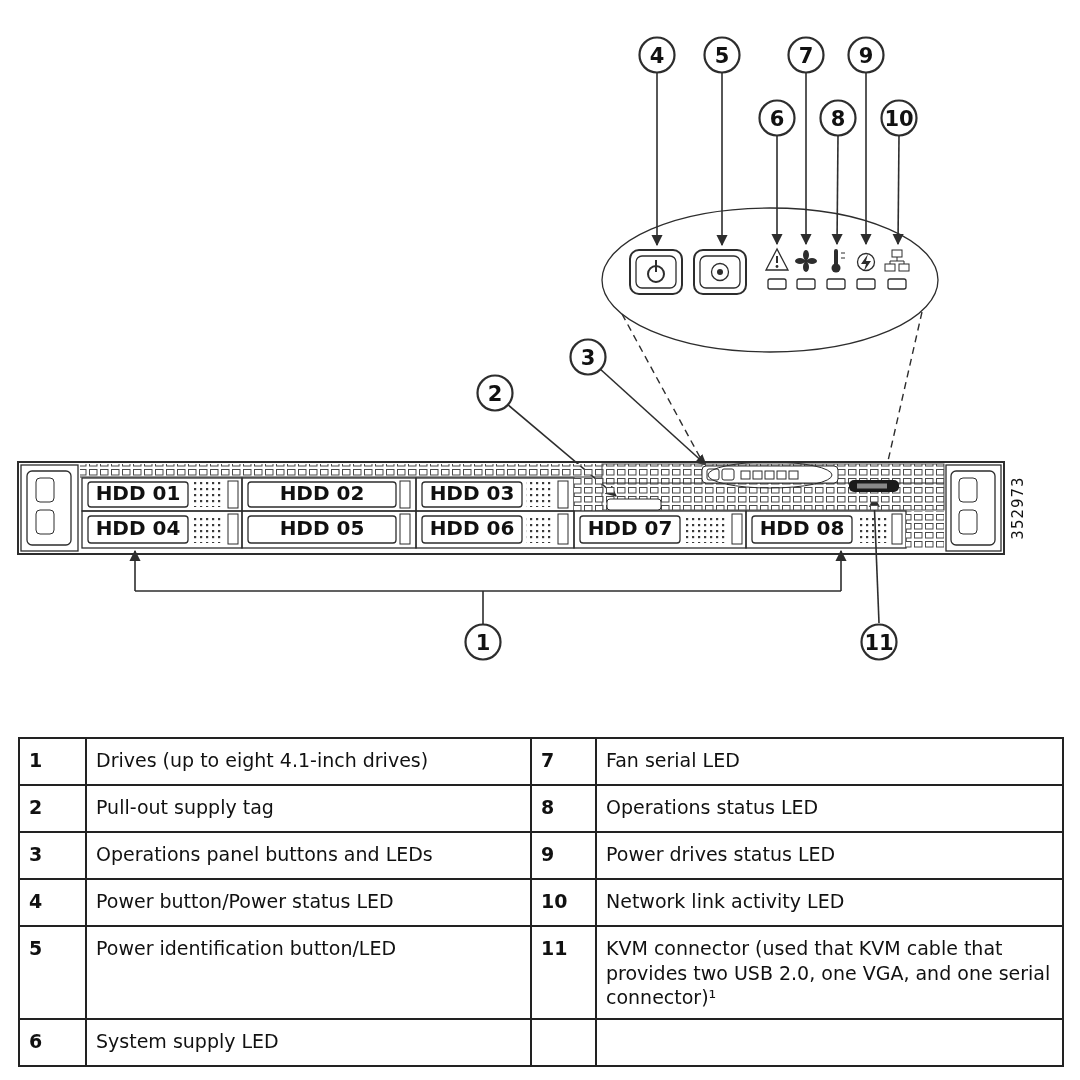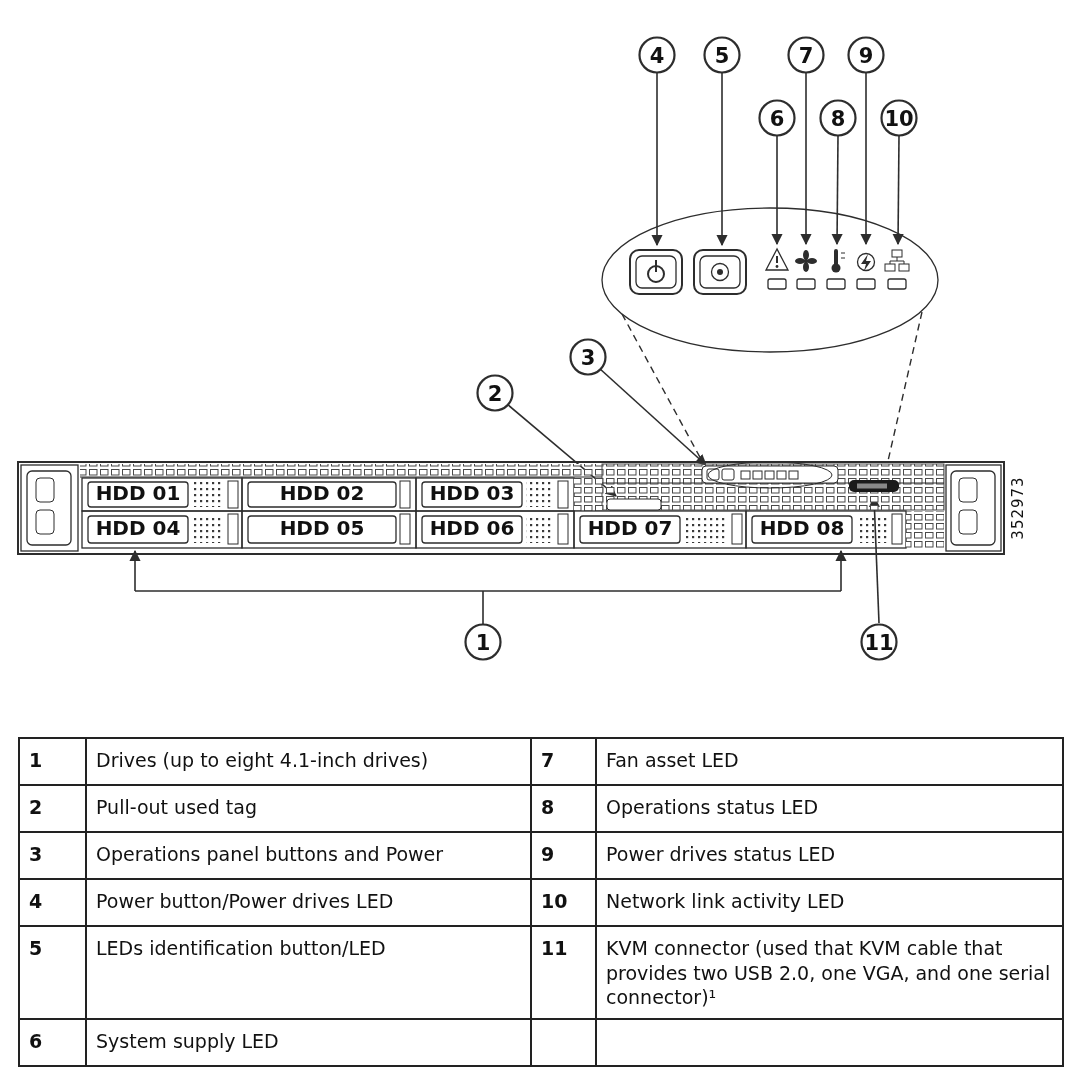--- a/index.html
+++ b/index.html
@@ -276,43 +276,43 @@
         <col style="width:67px">
         <col style="width:445px">
         <col style="width:65px">
         <col style="width:467px">
       </colgroup>
   <tbody>
     <tr>
       <td class="num-cell">1</td>
       <td>Drives (up to eight 4.1-inch drives)</td>
       <td class="num-cell">7</td>
-      <td>Fan asset LED</td>
+      <td>Fan serial LED</td>
     </tr>
     <tr>
       <td class="num-cell">2</td>
-      <td>Pull-out used tag</td>
+      <td>Pull-out supply tag</td>
       <td class="num-cell">8</td>
       <td>Operations status LED</td>
     </tr>
     <tr>
       <td class="num-cell">3</td>
-      <td>Operations panel buttons and Power</td>
+      <td>Operations panel buttons and LEDs</td>
       <td class="num-cell">9</td>
       <td>Power drives status LED</td>
     </tr>
     <tr>
       <td class="num-cell">4</td>
-      <td>Power button/Power drives LED</td>
+      <td>Power button/Power status LED</td>
       <td class="num-cell">10</td>
       <td>Network link activity LED</td>
     </tr>
     <tr>
       <td class="num-cell">5</td>
-      <td>LEDs identification button/LED</td>
+      <td>Power identification button/LED</td>
       <td class="num-cell">11</td>
       <td>KVM connector (used that KVM cable that provides two USB 2.0, one VGA, and one serial connector)¹</td>
     </tr>
     <tr>
       <td class="num-cell">6</td>
       <td>System supply LED</td>
       <td class="num-cell"></td>
       <td></td>
     </tr>
   </tbody>

